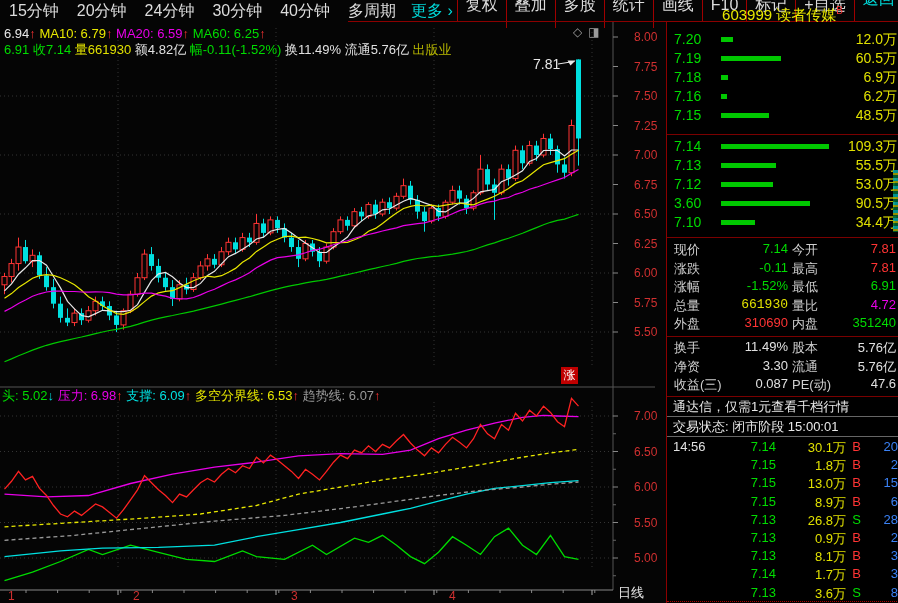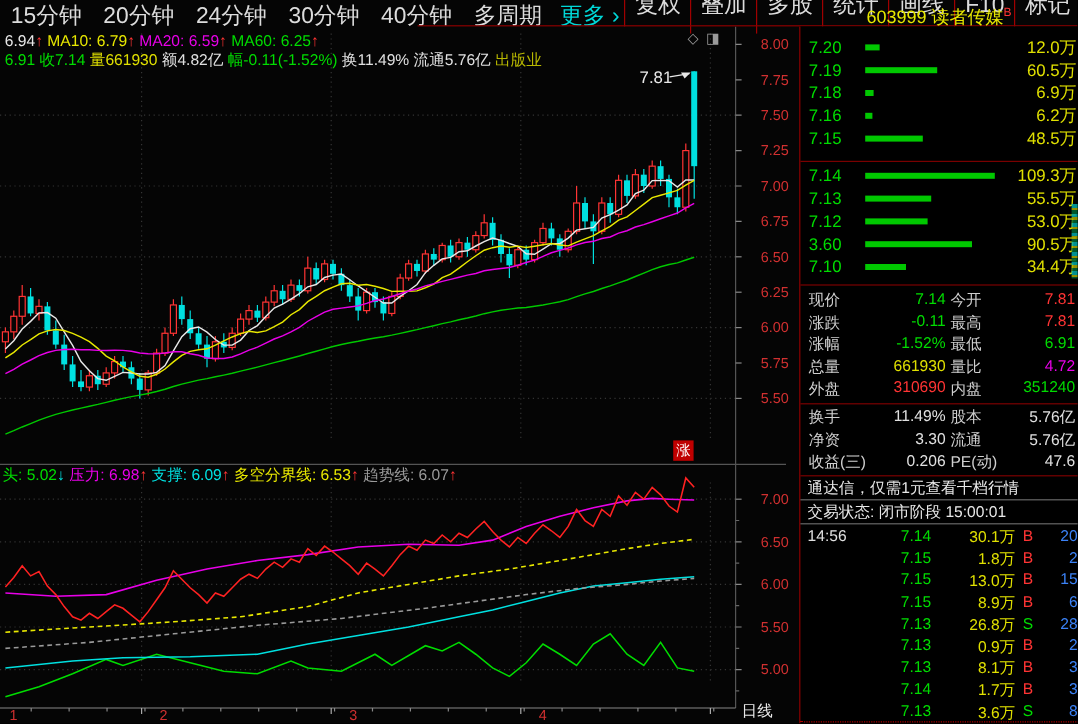--- a/index.html
+++ b/index.html
@@ -3,21 +3,21 @@
 <meta charset="utf-8">
 <style>
   html,body{margin:0;padding:0;background:#000;}
   body{width:898px;height:603px;position:relative;overflow:hidden;
        font-family:"Liberation Sans","DejaVu Sans",sans-serif;
        -webkit-font-smoothing:antialiased;}
   #app{position:absolute;inset:0;background:#050505;}
 
   
   #topbar{position:absolute;left:0;top:0;width:898px;height:22px;display:flex;
-          align-items:flex-start;font-size:19px;color:#dcdcdc;white-space:nowrap;}
+          align-items:flex-end;font-size:16px;color:#dcdcdc;white-space:nowrap;}
   .period{padding:0 9px;cursor:default;}
   .more{color:#00d8d8;padding-left:6px;}
   #btn-group{display:flex;height:22px;align-items:center;margin-left:4px;
              border-left:1px solid #a00000;}
   .tbtn{padding:0 8px;height:34px;line-height:22px;border-right:1px solid #a00000;}
   .back{color:#00d8d8;}
   #topbar-underline{position:absolute;left:348px;top:21px;width:550px;height:1px;background:#8c0000;}
   #stock-header{position:absolute;left:667px;top:0;width:231px;height:38px;
                 text-align:center;line-height:21px;font-size:15px;color:#e8e800;}
   #stock-header sup{color:#ff3434;font-size:10px;}
@@ -438,21 +438,21 @@
           <span class="stat-v2" style="color: rgb(255, 52, 52);">7.81</span>
         </div>
         <div class="stat-row">
           <span class="stat-l1">涨幅</span>
           <span class="stat-v1" style="color: rgb(0, 220, 0);">-1.52%</span>
           <span class="stat-l2">最低</span>
           <span class="stat-v2" style="color: rgb(0, 220, 0);">6.91</span>
         </div>
         <div class="stat-row">
           <span class="stat-l1">总量</span>
-          <span class="stat-v1" style="color: rgb(224, 224, 0);">661930</span>
+          <span class="stat-v1" style="color: rgb(224, 224, 0); font-family: Liberation Mono, monospace;">661930</span>
           <span class="stat-l2">量比</span>
           <span class="stat-v2" style="color: rgb(232, 0, 232);">4.72</span>
         </div>
         <div class="stat-row">
           <span class="stat-l1">外盘</span>
           <span class="stat-v1" style="color: rgb(255, 52, 52);">310690</span>
           <span class="stat-l2">内盘</span>
           <span class="stat-v2" style="color: rgb(0, 220, 0);">351240</span>
         </div>
       </div>
@@ -465,21 +465,21 @@
           <span class="stat-v2" style="color: rgb(224, 224, 224);">5.76亿</span>
         </div>
         <div class="stat-row">
           <span class="stat-l1">净资</span>
           <span class="stat-v1" style="color: rgb(224, 224, 224);">3.30</span>
           <span class="stat-l2">流通</span>
           <span class="stat-v2" style="color: rgb(224, 224, 224);">5.76亿</span>
         </div>
         <div class="stat-row">
           <span class="stat-l1">收益(三)</span>
-          <span class="stat-v1" style="color: rgb(224, 224, 224);">0.206</span>
+          <span class="stat-v1" style="color: rgb(224, 224, 224);">0.087</span>
           <span class="stat-l2">PE(动)</span>
           <span class="stat-v2" style="color: rgb(224, 224, 224);">47.6</span>
         </div>
       </div>
     <div class="rsep" style="top:374px;"></div>
     <div id="ad-row">通达信，仅需1元查看千档行情</div>
     <div class="gsep" style="top:394px;"></div>
     <div id="status-row">交易状态: 闭市阶段 15:00:01</div>
     <div class="gsep" style="top:414px;"></div>
     <div id="txn-list">

